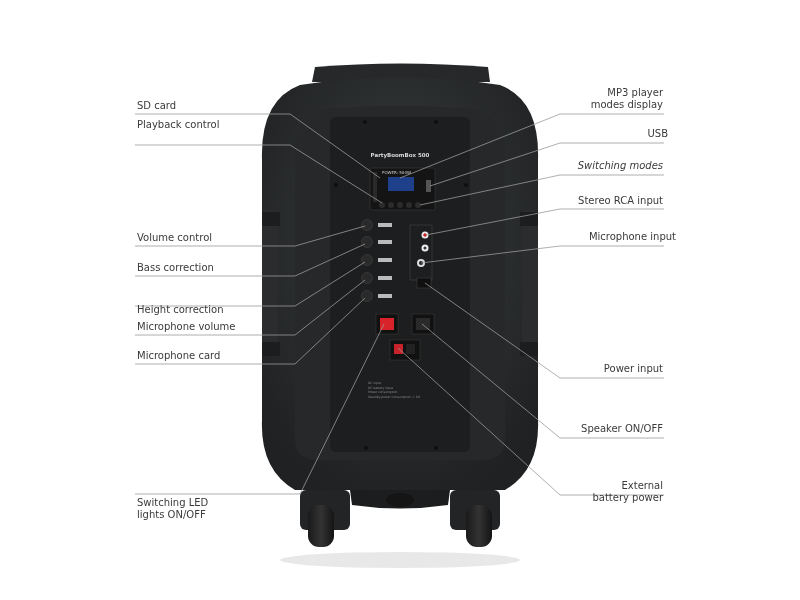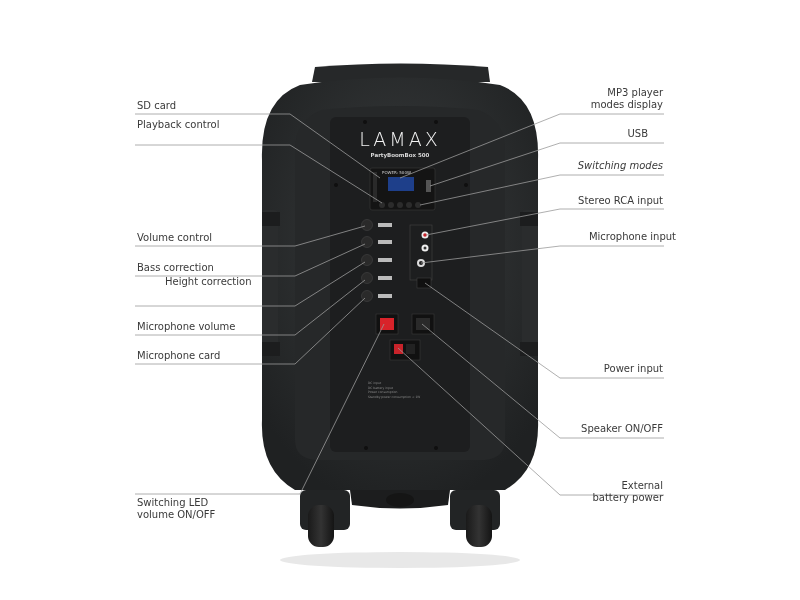--- a/index.html
+++ b/index.html
@@ -118,47 +118,46 @@
       <polyline points="664,143 560,143 430,186"></polyline>
       <polyline points="664,175 560,175 420,205"></polyline>
       <polyline points="664,209 560,209 426,235"></polyline>
       <polyline points="664,246 560,246 421,263"></polyline>
       <polyline points="664,378 560,378 425,283"></polyline>
       <polyline points="664,438 560,438 422,324"></polyline>
       <polyline points="664,495 560,495 398,348"></polyline>
     </g>
   </svg>
 
-  <div class="brand">LAMAX</div>
   <div class="model">PartyBoomBox 500</div>
   <div class="pwr">POWER: 500W</div>
   <div class="spec" style="left:368px;top:381px;">
     <div>DC input</div>
     <div>DC battery input</div>
     <div>Power consumption</div>
     <div>Standby power consumption &lt; 1W</div>
   </div>
 
   <div class="lbl" style="left:137px;top:100px;">SD card</div>
   <div class="lbl" style="left:137px;top:119px;">Playback control</div>
   <div class="lbl" style="left:137px;top:232px;">Volume control</div>
   <div class="lbl" style="left:137px;top:262px;">Bass correction</div>
-  <div class="lbl" style="left:137px;top:276px;margin-left:28px;">Height correction</div>
+  <div class="lbl" style="left:137px;top:304px;">Height correction</div>
   <div class="lbl" style="left:137px;top:321px;">Microphone volume</div>
   <div class="lbl" style="left:137px;top:350px;">Microphone card</div>
   <div class="lbl" style="left:137px;top:468px;margin-top:29px;">
     <div>Switching LED</div>
-    <div>volume ON/OFF</div>
+    <div>lights ON/OFF</div>
   </div>
 
   <div class="lbl r" style="right:137px;top:87px;">
     <div>MP3 player</div>
     <div>modes display</div>
   </div>
-  <div class="lbl r" style="right:152px;top:128px;padding-left:30px;">USB</div>
+  <div class="lbl r" style="right:132px;top:128px;padding-left:30px;">USB</div>
   <div class="lbl r" style="right:137px;top:160px;font-style:italic;">Switching modes</div>
   <div class="lbl r" style="right:137px;top:195px;">Stereo RCA input</div>
   <div class="lbl r" style="right:124px;top:231px;">Microphone input</div>
   <div class="lbl r" style="right:137px;top:363px;">Power input</div>
   <div class="lbl r" style="right:137px;top:423px;">Speaker ON/OFF</div>
   <div class="lbl r" style="right:137px;top:468px;margin-top:12px;">
     <div>External</div>
     <div>battery power</div>
   </div>
 </div>

